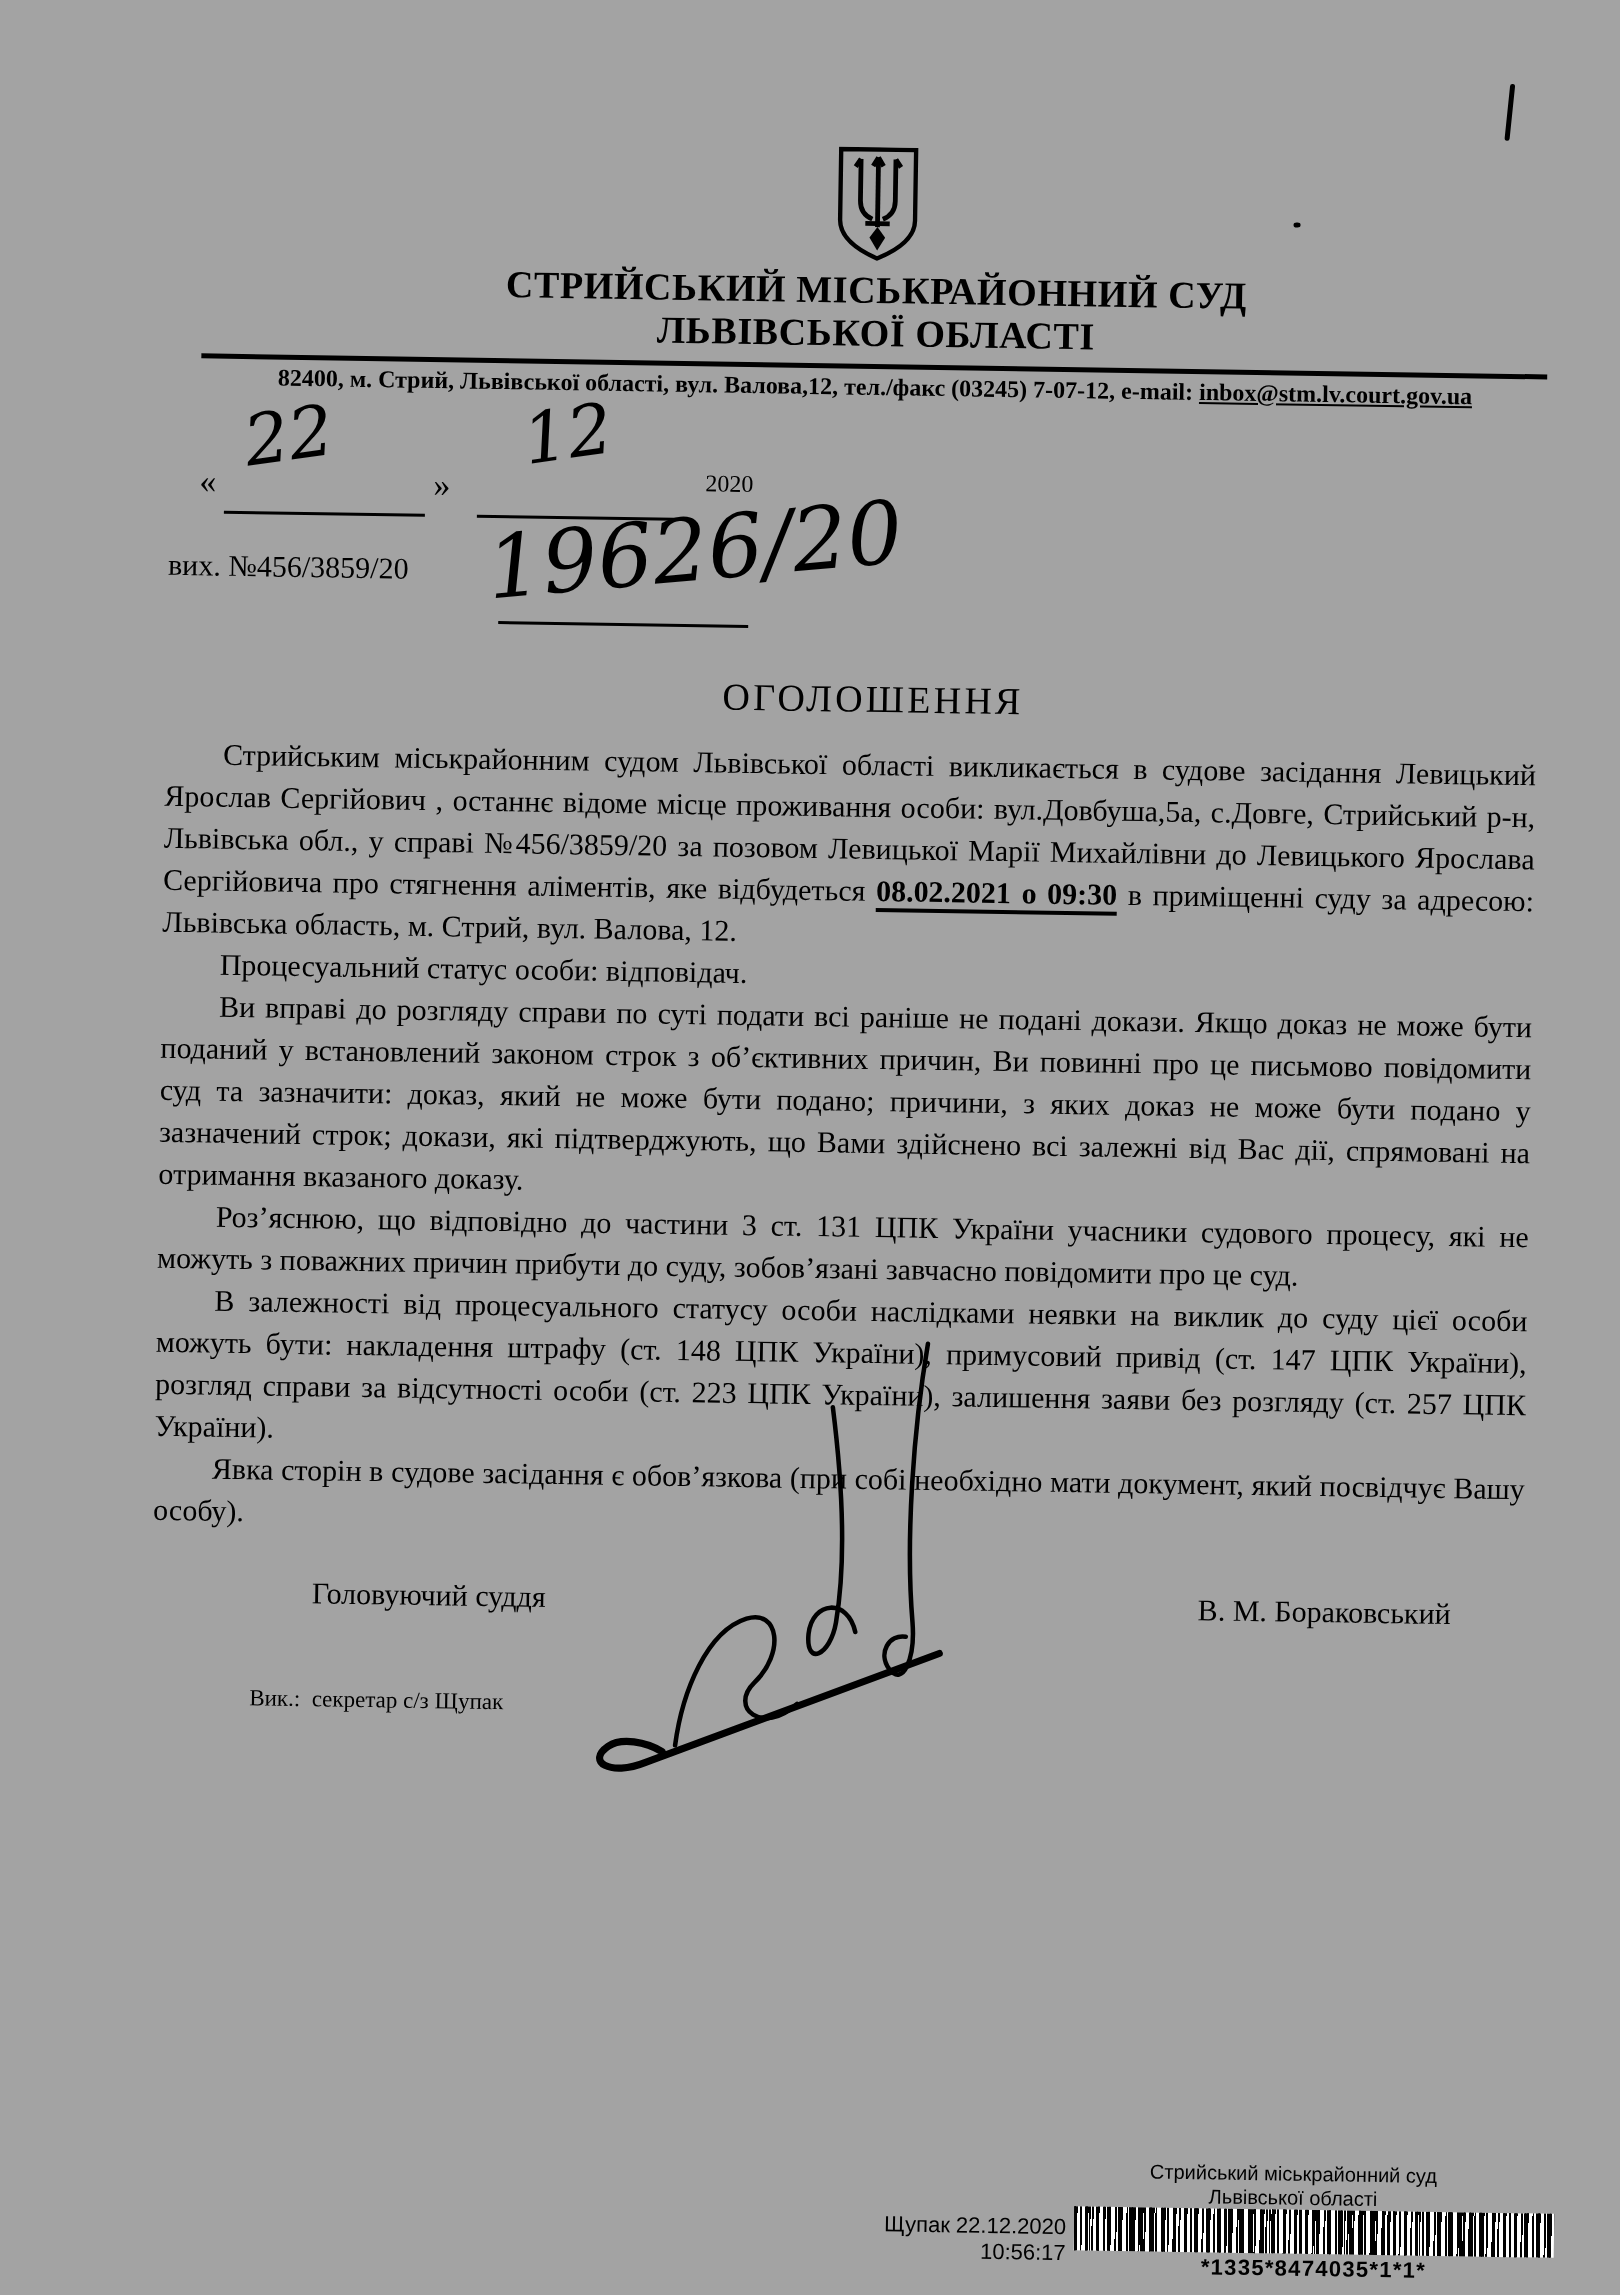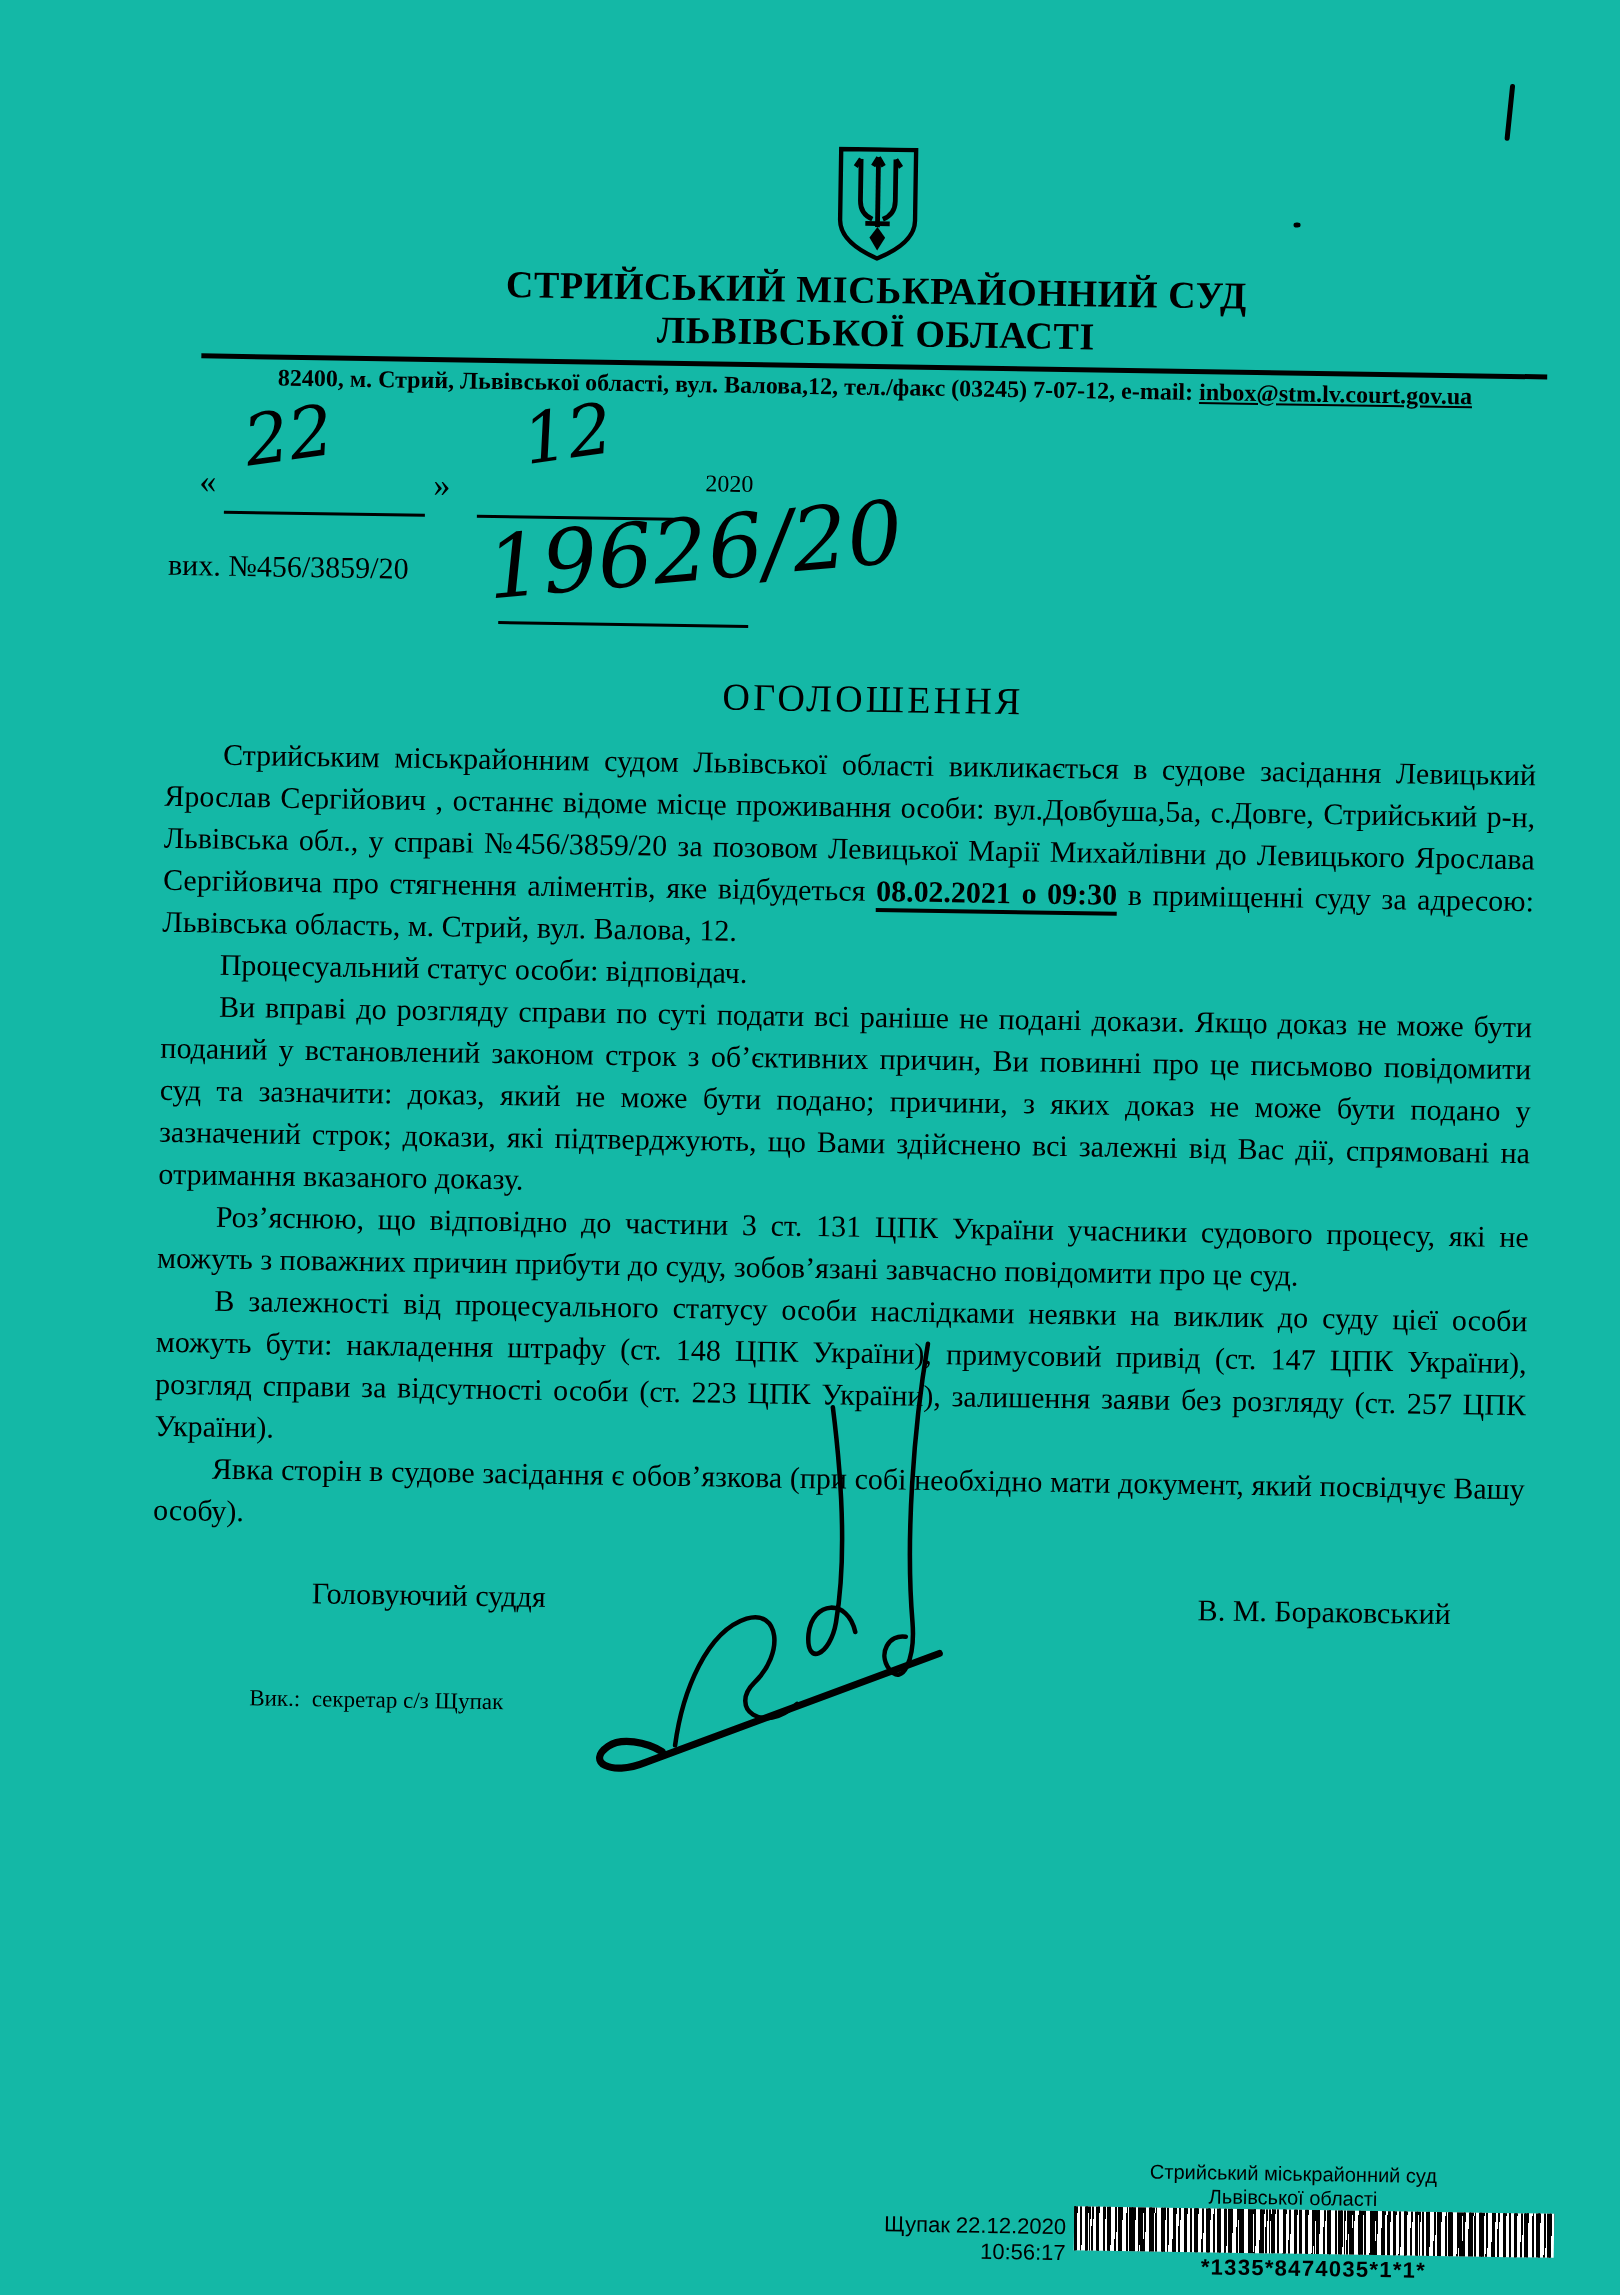--- a/index.html
+++ b/index.html
@@ -1,16 +1,16 @@
 <!DOCTYPE html>
 <html style="font-size:10.4px"><head>
 <meta charset="utf-8">
 <style>
   html,body{margin:0;padding:0;background:#fff;}
-  .page{position:relative;width:1620px;height:2295px;background:#14b8a6;overflow:hidden;
+  .page{position:relative;width:1620px;height:2295px;background:#a3a3a3;overflow:hidden;
         font-family:"Liberation Serif",serif;color:#000;}
   .rot{position:absolute;inset:0;transform:rotate(0.9deg);transform-origin:50% 50%;}
   .abs{position:absolute;}
 
   
   .pen-mark{left:1491px;top:73px;width:5.2px;height:57px;background:#000;border-radius:2.6px;transform:rotate(5deg);}
   .dot-mark{left:1279px;top:215px;width:6.5px;height:4.5px;background:#000;border-radius:50%;}
 
   
   .header{left:169px;top:146px;width:1388px;text-align:center;}

